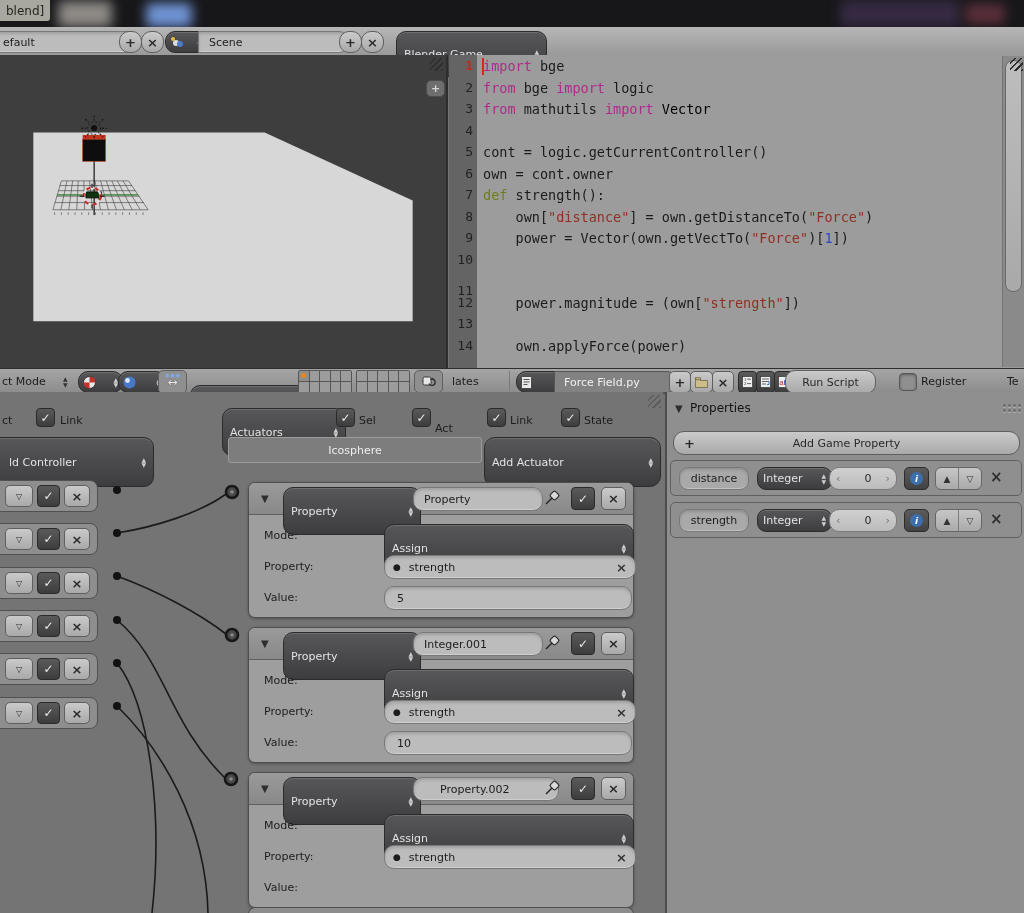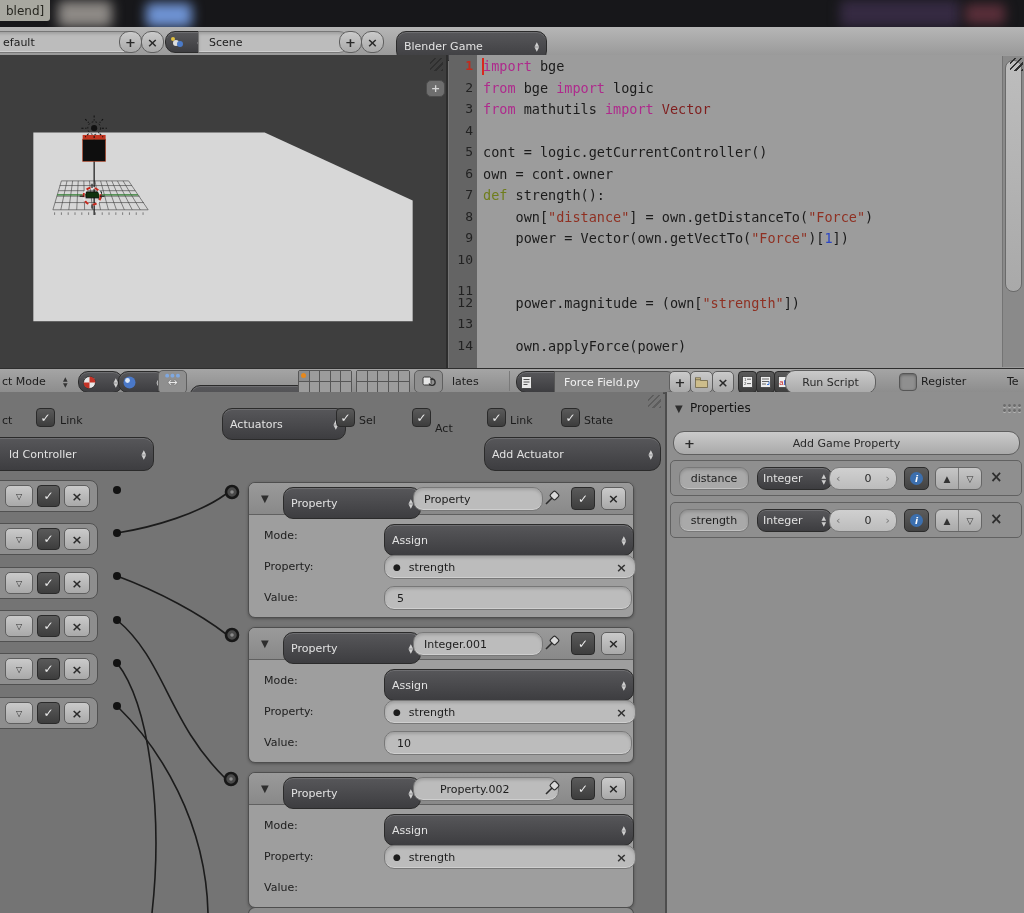--- a/index.html
+++ b/index.html
@@ -18,21 +18,21 @@
   
   #infobar{left:0;top:27px;width:1024px;height:28px;
            background:linear-gradient(#b6b6b6,#9a9a9a);border-bottom:1px solid #3c3c3c;}
   .lfield{background:#bcbcbc;border:1px solid #787878;border-radius:10px;color:#1c1c1c;
           display:flex;align-items:center;
           box-shadow:inset 0 2px 3px rgba(0,0,0,.15), inset 0 -1px 0 rgba(255,255,255,.3);}
   .btn{background:linear-gradient(#cacaca,#a9a9a9);border:1px solid #5f5f5f;border-radius:5px;
        display:flex;align-items:center;justify-content:center;color:#2a2a2a;}
   .rbtn{border-radius:10px;}
   .dd{background:linear-gradient(#57575a,#3d3d40);border:1px solid #2b2b2b;border-radius:10px;
-      color:#e2e2e2;display:flex;align-items:center;padding:4px 7px;
+      color:#e2e2e2;display:flex;align-items:center;padding:12px 7px;
       box-shadow:inset 0 1px 0 rgba(255,255,255,.14);}
   .arr{margin-left:auto;display:flex;flex-direction:column;align-items:center;
        font-size:6px;line-height:5.5px;color:#cfcfcf;padding-left:5px;}
   .arr.dark{color:#333;}
   .glyph{font-weight:bold;font-size:13px;}
 
   
   #viewport{left:0;top:55px;width:446px;height:313px;background:#3e3e3e;overflow:hidden;}
   #vsplit{left:446px;top:55px;width:2px;height:338px;background:#2d2d2d;}
   .hatch{width:13px;height:13px;
@@ -258,21 +258,21 @@
         <div class="lnum" style="top: 175px;">9</div>
         <div class="lnum" style="top: 196.5px;">10</div>
         <div class="lnum" style="top: 228px;">11</div>
         <div class="lnum" style="top: 239.5px;">12</div>
         <div class="lnum" style="top: 261px;">13</div>
         <div class="lnum" style="top: 282.5px;">14</div>
       </div>
     <div id="code-lines">
         <div class="codeline" style="top: 3px;"><span style="color: rgb(174, 42, 140);">import</span><span style="color: rgb(27, 27, 27);"> bge</span></div>
         <div class="codeline" style="top: 24.5px;"><span style="color: rgb(174, 42, 140);">from</span><span style="color: rgb(27, 27, 27);"> bge </span><span style="color: rgb(174, 42, 140);">import</span><span style="color: rgb(27, 27, 27);"> logic</span></div>
-        <div class="codeline" style="top: 46px;"><span style="color: rgb(174, 42, 140);">from</span><span style="color: rgb(27, 27, 27);"> mathutils </span><span style="color: rgb(174, 42, 140);">import</span><span style="color: #7f1d1d;"> Vector</span></div>
+        <div class="codeline" style="top: 46px;"><span style="color: rgb(174, 42, 140);">from</span><span style="color: rgb(27, 27, 27);"> mathutils </span><span style="color: rgb(174, 42, 140);">import</span><span style="color: #000000;"> Vector</span></div>
         <div class="codeline" style="top: 67.5px;"></div>
         <div class="codeline" style="top: 89px;"><span style="color: rgb(27, 27, 27);">cont = logic.getCurrentController()</span></div>
         <div class="codeline" style="top: 110.5px;"><span style="color: rgb(27, 27, 27);">own = cont.owner</span></div>
         <div class="codeline" style="top: 132px;"><span style="color: rgb(111, 125, 28);">def</span><span style="color: rgb(27, 27, 27);"> strength():</span></div>
         <div class="codeline" style="top: 153.5px;"><span style="color: rgb(27, 27, 27);">    own[</span><span style="color: rgb(143, 48, 34);">"distance"</span><span style="color: rgb(27, 27, 27);">] = own.getDistanceTo(</span><span style="color: rgb(143, 48, 34);">"Force"</span><span style="color: rgb(27, 27, 27);">)</span></div>
         <div class="codeline" style="top: 175px;"><span style="color: rgb(27, 27, 27);">    power = Vector(own.getVectTo(</span><span style="color: rgb(143, 48, 34);">"Force"</span><span style="color: rgb(27, 27, 27);">)[</span><span style="color: rgb(43, 70, 198);">1</span><span style="color: rgb(27, 27, 27);">])</span></div>
         <div class="codeline" style="top: 196.5px;"></div>
         <div class="codeline" style="top: 218px;"></div>
         <div class="codeline" style="top: 239.5px;"><span style="color: rgb(27, 27, 27);">    power.magnitude = (own[</span><span style="color: rgb(143, 48, 34);">"strength"</span><span style="color: rgb(27, 27, 27);">])</span></div>
         <div class="codeline" style="top: 261px;"></div>
@@ -456,20 +456,23 @@
     <div class="abs cbx" style="left:561px;top:16px;width:17px;height:17px;">✓</div>
     <div class="abs" style="left:584px;top:22px;"><span>State</span></div>
 
     <div class="abs dd" style="left:-12px;top:45px;width:137px;height:24px;padding-left:20px;">
       <span>ld Controller</span>
       <span class="arr">
           <span>▲</span>
           <span>▼</span>
         </span>
     </div>
+    <div class="abs" style="left:228px;top:45px;width:252px;height:24px;background:#7d7d7d;border:1px solid #9b9b9b;border-radius:3px;display:flex;align-items:center;justify-content:center;color:#ededed;">
+        <span>Icosphere</span>
+      </div>
     <div class="abs dd" style="left:484px;top:45px;width:161px;height:24px;border-radius:11px;">
       <span>Add Actuator</span>
       <span class="arr">
           <span>▲</span>
           <span>▼</span>
         </span>
     </div>
 
     <div class="abs hatch light" style="left:648px;top:3px;"></div>
 

